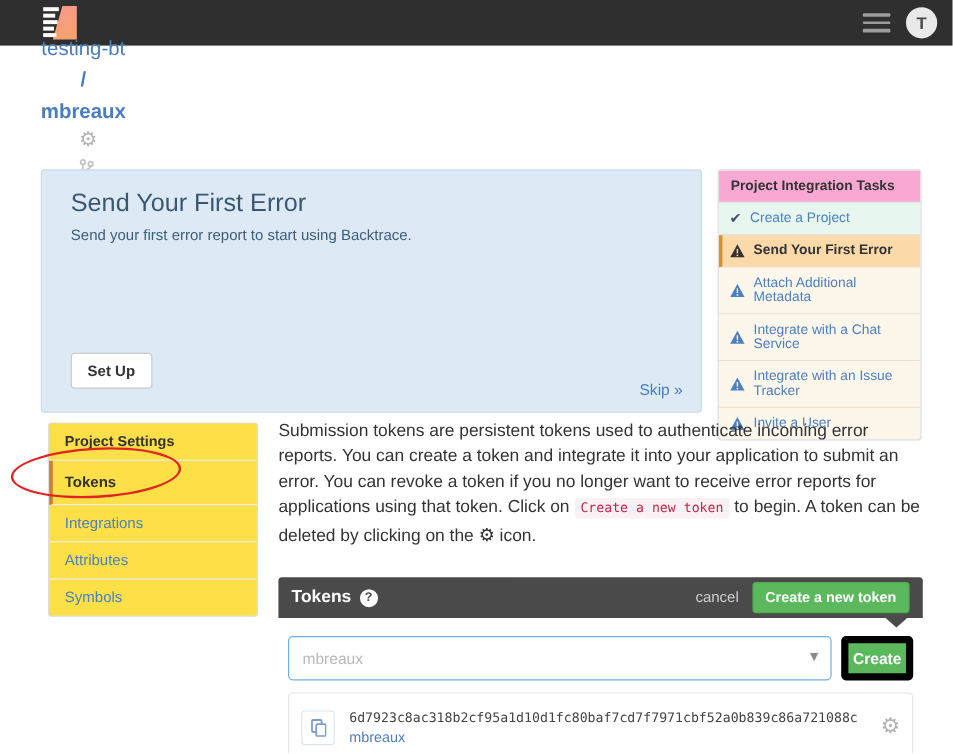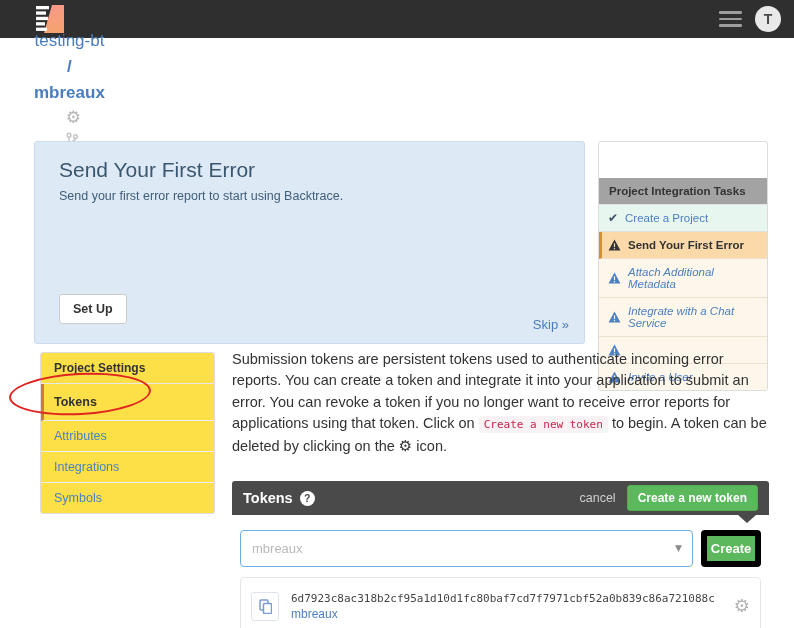--- a/index.html
+++ b/index.html
@@ -34,30 +34,30 @@
              background:#dde9f5; border:1px solid #cadcee; border-radius:3px; }
   .onboard h2 { position:absolute; left:24px; top:16px; font-size:21px; font-weight:400; color:#3a576f; }
   .onboard p  { position:absolute; left:24px; top:47px; font-size:12.5px; color:#3f5e79;text-align:right; }
   .setup-btn { position:absolute; left:24px; bottom:19px; background:#ffffff; border:1px solid #ccc;
                border-radius:3px; font-weight:bold; font-size:12.5px; color:#333; padding:7px 13px; cursor:pointer; }
   .skip-link { position:absolute; right:15px; bottom:11px; font-size:13px; color:#4a7dbd; text-decoration:none; cursor:pointer;margin-left:42px; }
 
   
   .tasks { position:absolute; left:598px; top:141px; width:170px; background:#fff;
            border:1px solid #dcdcdc; border-radius:3px; overflow:hidden; }
-  .tasks-hd { padding:7px 10px; font-size:11.5px; font-weight:bold; color:#333; background:#a3a3a3;
-              border-bottom:1px solid #e3e3e3;margin-top:36px; }
+  .tasks-hd { padding:7px 10px; font-size:11.5px; font-weight:bold; color:#333; background:#f9a8d4;
+              border-bottom:1px solid #e3e3e3; }
   .task { display:flex; align-items:center; gap:7px; padding:7px 9px; font-size:11.5px;
           border-bottom:1px solid #ece1cf; cursor:pointer; }
   .task:last-child { border-bottom:none; }
   .task .w-icn { width:13px; height:12px; flex:0 0 auto; display:flex; }
   .task.done { background:#e7f6ef; color:#4d80c0; border-bottom:1px solid #e0e0e0; }
   .task.done .chk { color:#3d5166; font-size:12px; line-height:1; font-family:"DejaVu Sans",sans-serif; }
   .task.active { background:#fbd9a9; color:#333; font-weight:bold; border-left:3px solid #d5912f; padding-left:6px; }
-  .task.todo { background:#fdf6ea; color:#4d80c0;font-style:italic; }
+  .task.todo { background:#fdf6ea; color:#4d80c0; }
 
   
   .settings { position:absolute; left:40px; top:352px; width:175px; background:#fde047;
               border:1px solid #ddd; border-radius:3px; }
   .settings-hd { padding:8px 13px; font-size:12px; font-weight:bold; color:#333; border-bottom:1px solid #e8e8e8; }
   .set-item { padding:8px 13px; font-size:12.5px; color:#4d80c0; border-bottom:1px solid #eee; cursor:pointer; }
   .set-item:last-child { border-bottom:none; }
   .set-item.active { color:#333; font-weight:bold; border-left:3px solid #c8812f; padding-left:10px; padding-top:11px; padding-bottom:11px; }
 
   .annotation { position:absolute; left:9px; top:373px; width:142px; height:42px;
@@ -196,39 +196,40 @@
     </div>
 
     <div class="task todo">
       <span class="w-icn">
         <svg width="13" height="12" viewBox="0 0 24 22">
             <path d="M12 1 L23 21 H1 Z" fill="#4d80c0"></path>
             <rect x="10.9" y="8" width="2.2" height="7" fill="#fdf6ea"></rect>
             <circle cx="12" cy="18" r="1.4" fill="#fdf6ea"></circle>
           </svg>
       </span>
+      <span>Integrate with an Issue Tracker</span>
     </div>
 
     <div class="task todo">
       <span class="w-icn">
         <svg width="13" height="12" viewBox="0 0 24 22">
             <path d="M12 1 L23 21 H1 Z" fill="#4d80c0"></path>
             <rect x="10.9" y="8" width="2.2" height="7" fill="#fdf6ea"></rect>
             <circle cx="12" cy="18" r="1.4" fill="#fdf6ea"></circle>
           </svg>
       </span>
       <span>Invite a User</span>
     </div>
   </div>
 
   <div class="settings">
     <div class="settings-hd">Project Settings</div>
     <div class="set-item active">Tokens</div>
+    <div class="set-item">Integrations</div>
     <div class="set-item">Attributes</div>
-    <div class="set-item">Integrations</div>
     <div class="set-item">Symbols</div>
   </div>
 
   <div class="annotation"></div>
 
   <p class="desc"><span>Submission tokens are persistent tokens used to authenticate incoming error reports. You can create a token and integrate it into your application to submit an error. You can revoke a token if you no longer want to receive error reports for applications using that token. Click on </span><code>Create a new token</code><span> to begin. A token can be deleted by clicking on the </span><span class="gear-inline">⚙</span><span> icon.</span></p>
 
   <div class="tok-panel">
     <div class="tok-hd">
       <span class="tok-title">Tokens</span>

